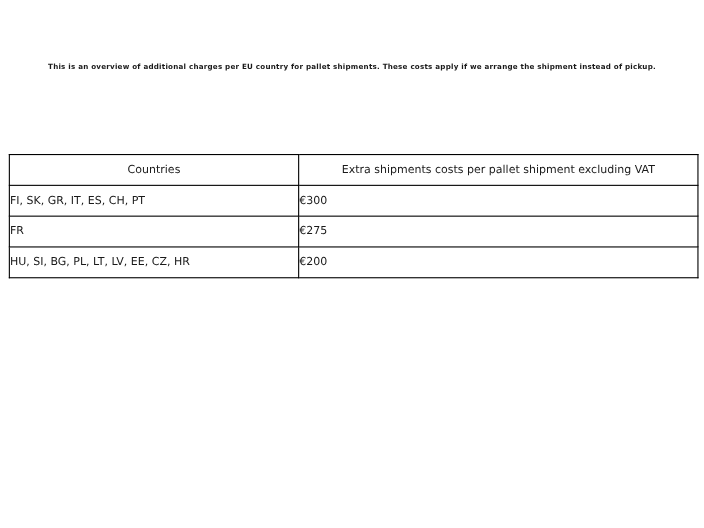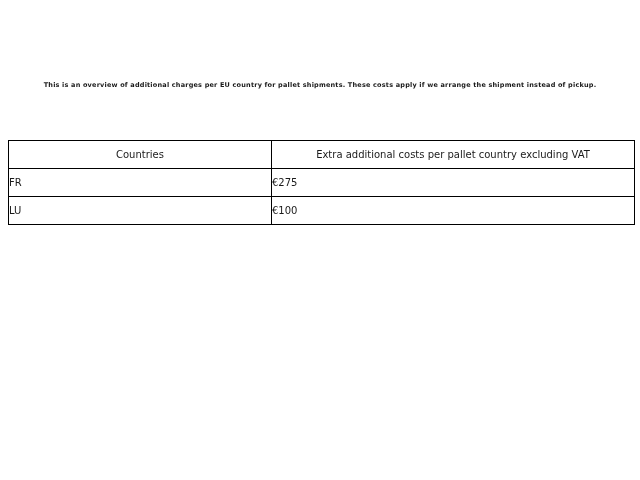--- a/index.html
+++ b/index.html
@@ -7,21 +7,21 @@
     position: relative;
     width: 640px;
     height: 480px;
     background: var(--background, #ffffff);
     color: var(--text-color, #1a1a1a);
     font-family: "DejaVu Sans", sans-serif;
     overflow: hidden;
   }
   .figure-caption {
     position: absolute;
-    top: 80px;
+    top: 56px;
     left: 0;
     width: 640px;
     text-align: center;
     font-size: 6.5px;
     font-weight: bold;
     letter-spacing: 0.2px;
     line-height: 10px;
     white-space: nowrap;
   }
   .charges-table {
@@ -54,28 +54,32 @@
 <body>
 
 <div class="canvas">
 
   <div class="figure-caption">This is an overview of additional charges per EU country for pallet shipments. These costs apply if we arrange the shipment instead of pickup.</div>
 
   <table class="charges-table">
     <thead>
       <tr>
         <th class="col-countries">Countries</th>
-        <th class="col-cost">Extra additional costs per pallet country excluding VAT</th>
+        <th class="col-cost">Extra shipments costs per pallet shipment excluding VAT</th>
       </tr>
     </thead>
     <tbody>
+      <tr>
+        <td class="cell-countries">FI, SK, GR, IT, ES, CH, PT</td>
+        <td class="cell-cost">€300</td>
+      </tr>
       <tr>
         <td class="cell-countries">FR</td>
         <td class="cell-cost">€275</td>
       </tr>
       <tr>
-        <td class="cell-countries">LU</td>
-        <td class="cell-cost">€100</td>
+        <td class="cell-countries">HU, SI, BG, PL, LT, LV, EE, CZ, HR</td>
+        <td class="cell-cost">€200</td>
       </tr>
     </tbody>
   </table>
 
 </div>
 
 </body></html>

